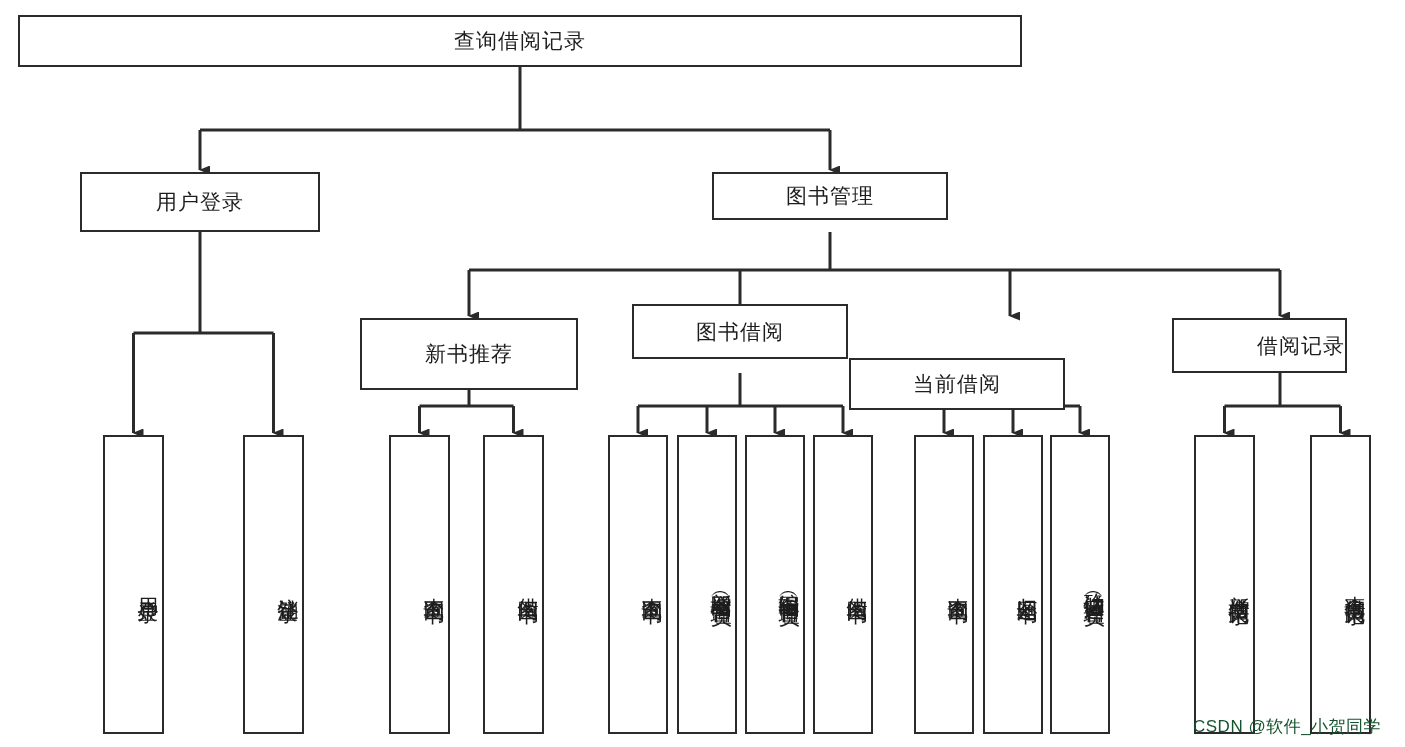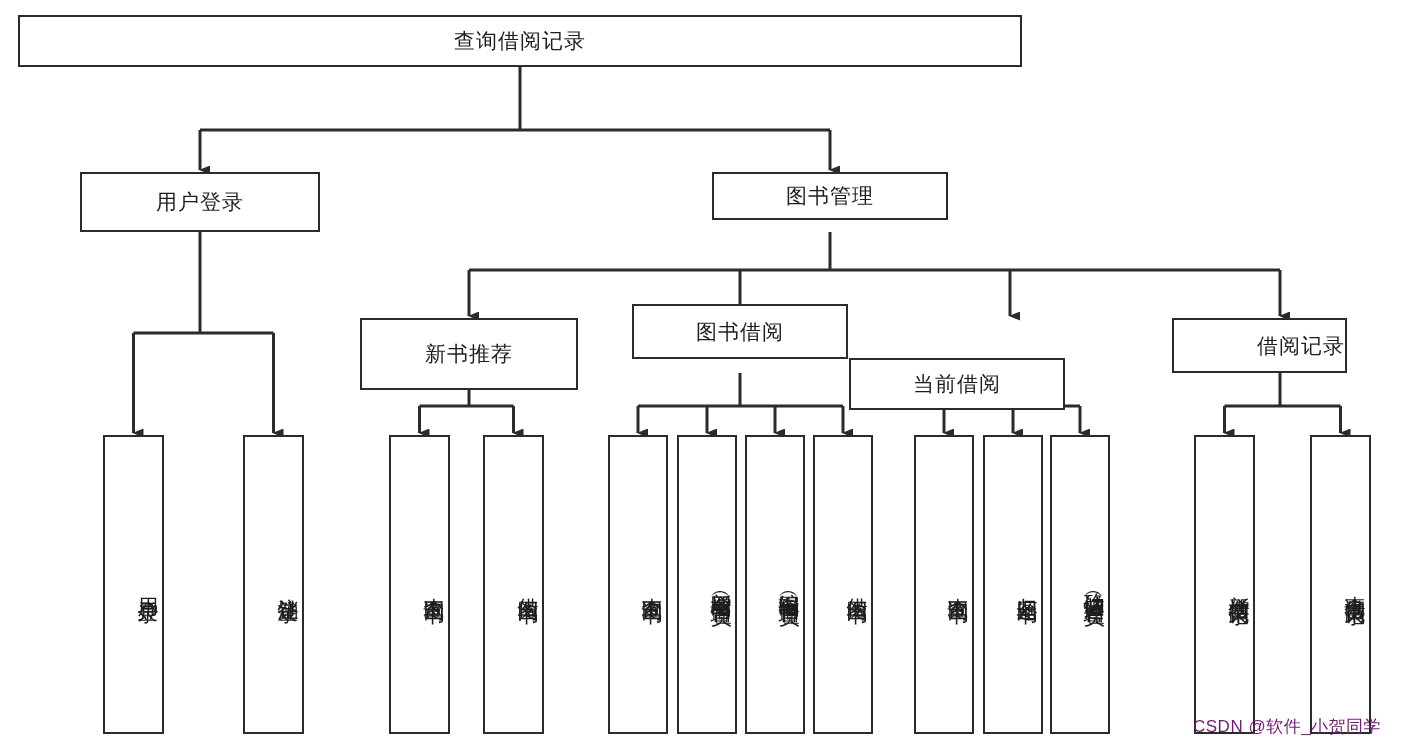--- a/index.html
+++ b/index.html
@@ -51,21 +51,21 @@
     align-items: flex-start;
     justify-content: center;
   }
   .node-label {
     display: block;
     white-space: pre-line;
   }
   .watermark {
     position: absolute;
     font-size: 17px;
-    color: #701a75;
+    color: #14532d;
     letter-spacing: 0.5px;
     white-space: nowrap;
     user-select: none;
   }
 </style>
 </head>
 <body>
 
 <div id="canvas">
   <svg id="connectors" viewBox="0 0 1405 747" width="1405" height="747" xmlns="http://www.w3.org/2000/svg">

